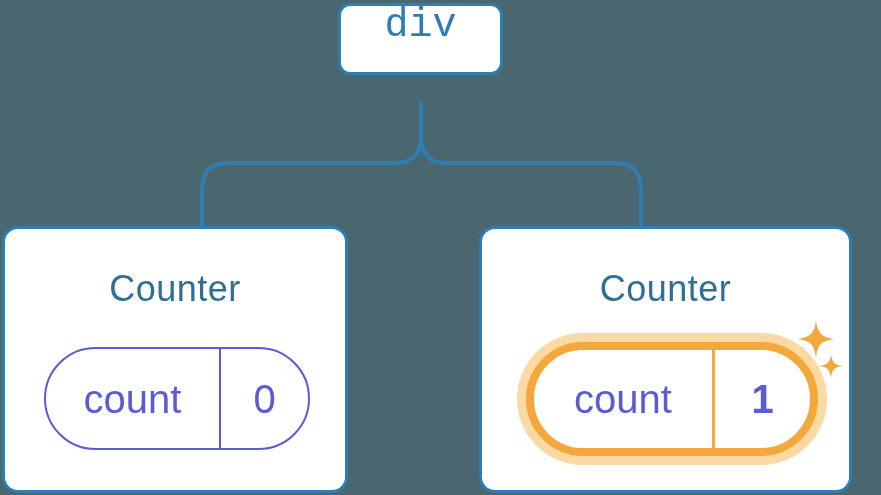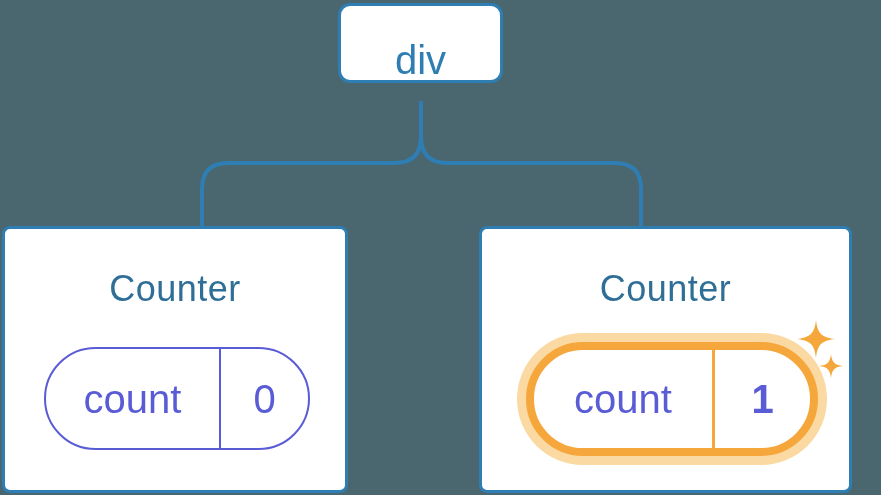--- a/index.html
+++ b/index.html
@@ -29,41 +29,42 @@
     width: 881px; height: 495px;
   }
   .connector-path {
     fill: none;
     stroke: var(--node-border-blue);
     stroke-width: 4;
   }
   .root-node {
     position: absolute;
     left: 338px; top: 3px;
-    width: 165px; height: 80px;
+    width: 165px; height: 72px;
     box-sizing: border-box;
     background: var(--card-background);
     border: 3px solid var(--node-border-blue);
     border-radius: 12px;
     display: flex;
-    align-items: flex-end;
+    align-items: flex-start;
     justify-content: center;
+    font-family: Liberation Mono, monospace;
   }
   .root-node-label {
     font-size: 40px;
     font-weight: 500;
     color: var(--node-border-blue);
     line-height: 1;
   }
   .card {
     position: absolute;
     box-sizing: border-box;
     background: var(--card-background);
     border: 3px solid var(--node-border-blue);
-    border-radius: 8px;
+    border-radius: 16px;
     padding-left: 16px;
   }
   .card-left  { left: 2px;   top: 226px; width: 346px; height: 267px; }
   .card-right { left: 479px; top: 226px; width: 373px; height: 267px; }
   .card-title {
     position: absolute;
     top: 42px; left: 0; right: 0;
     text-align: center;
     font-size: 36px;
     font-weight: 500;

